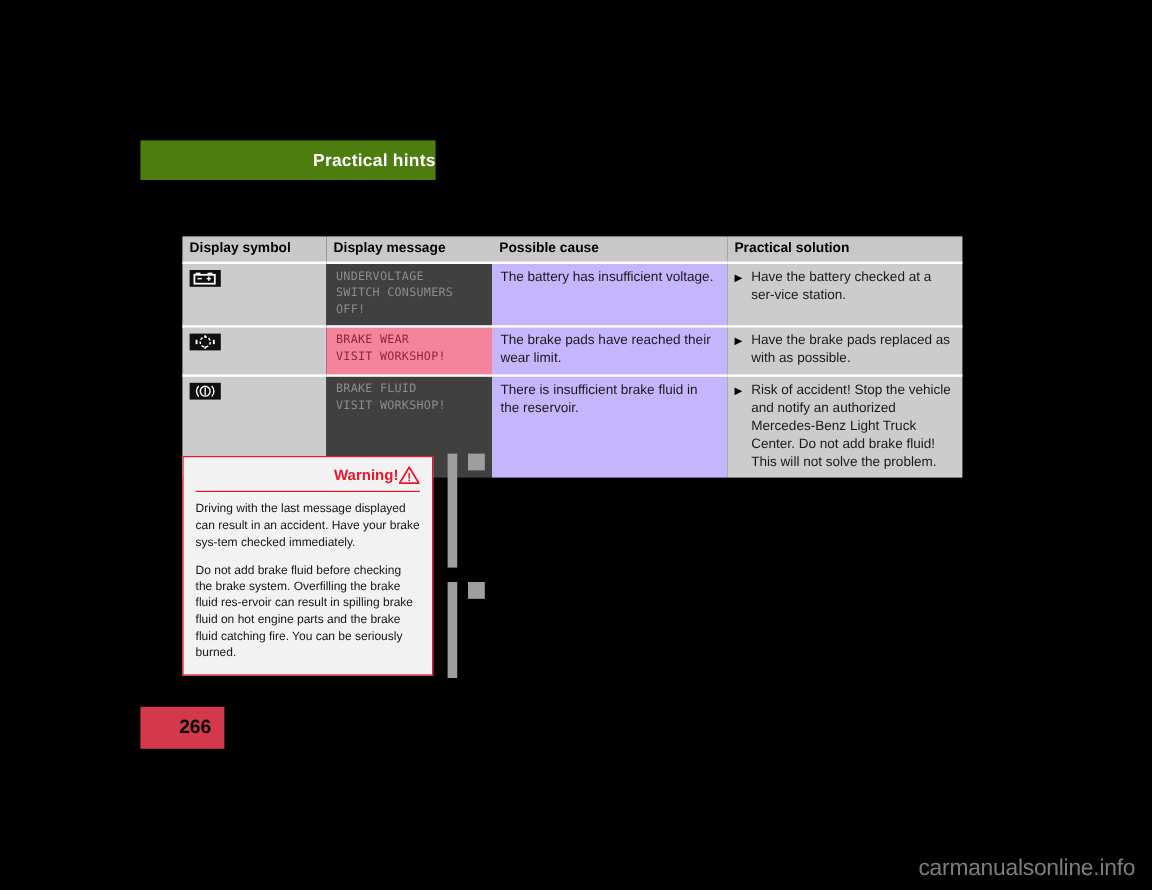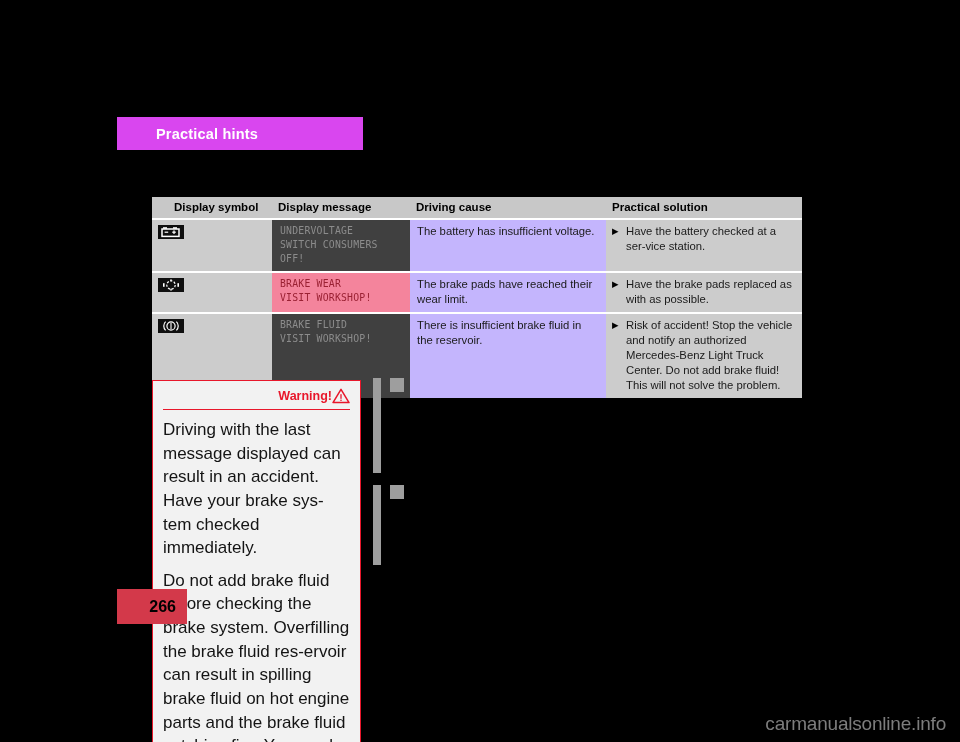--- a/index.html
+++ b/index.html
@@ -16,23 +16,24 @@
     -webkit-font-smoothing: antialiased;
   }
 
   
   .section-banner {
     position: absolute;
     left: 117px;
     top: 117px;
     width: 246px;
     height: 33px;
-    background: #d946ef;
+    background: #4d7c0f;
     display: flex;
     align-items: center;
+    justify-content: flex-end;
   }
   .section-banner .label {
     color: #ffffff;
     font-size: 14.5px;
     font-weight: bold;
     letter-spacing: 0.2px;
     margin-left: 39px;
   }
 
   
@@ -52,21 +53,21 @@
   .msg-table th {
     background: #c8c8c8;
     color: #000000;
     font-size: 11.5px;
     font-weight: bold;
     text-align: left;
     padding: 4px 6px 5px 6px;
     vertical-align: top;
     border-bottom: 2px solid #ffffff;
   }
-  .msg-table th.sym-h { padding-left: 22px; margin-left: 48px; }
+  .msg-table th.sym-h { padding-left: 6px; margin-left: 48px; }
 
   .msg-table td {
     vertical-align: top;
     font-size: 11.3px;
     line-height: 1.33;
     color: #1a1a1a;
     padding: 4px 7px 5px 6px;
     border-bottom: 2px solid #ffffff;
     background: #cccccc;
   }
@@ -131,21 +132,21 @@
     border-bottom: 1.5px solid #e8172b;
   }
   .warn-title {
     color: #e8172b;
     font-size: 12.5px;
     font-weight: bold;
   }
   .warn-icon { line-height: 0; }
   .warn-body p {
     margin: 9px 0 0 0;
-    font-size: 17px;
+    font-size: 10px;
     line-height: 1.39;
     color: #141414;
   }
   .warn-body p:first-child { margin-top: 8px; }
 
   
   .mark {
     position: absolute;
     background: #9e9e9e;
   }
@@ -194,21 +195,21 @@
   <colgroup>
     <col class="c-symbol">
       <col class="c-message">
       <col class="c-cause">
       <col class="c-solution">
   </colgroup>
   <thead>
     <tr>
       <th class="sym-h">Display symbol</th>
       <th>Display message</th>
-      <th>Driving cause</th>
+      <th>Possible cause</th>
       <th>Practical solution</th>
     </tr>
   </thead>
   <tbody>
 
     <tr>
       <td class="cell-symbol">
         <span class="symbox">
           <svg width="26" height="14" viewBox="0 0 26 14">
             <rect x="5" y="2.2" width="4" height="1.6" fill="#ffffff"></rect>

